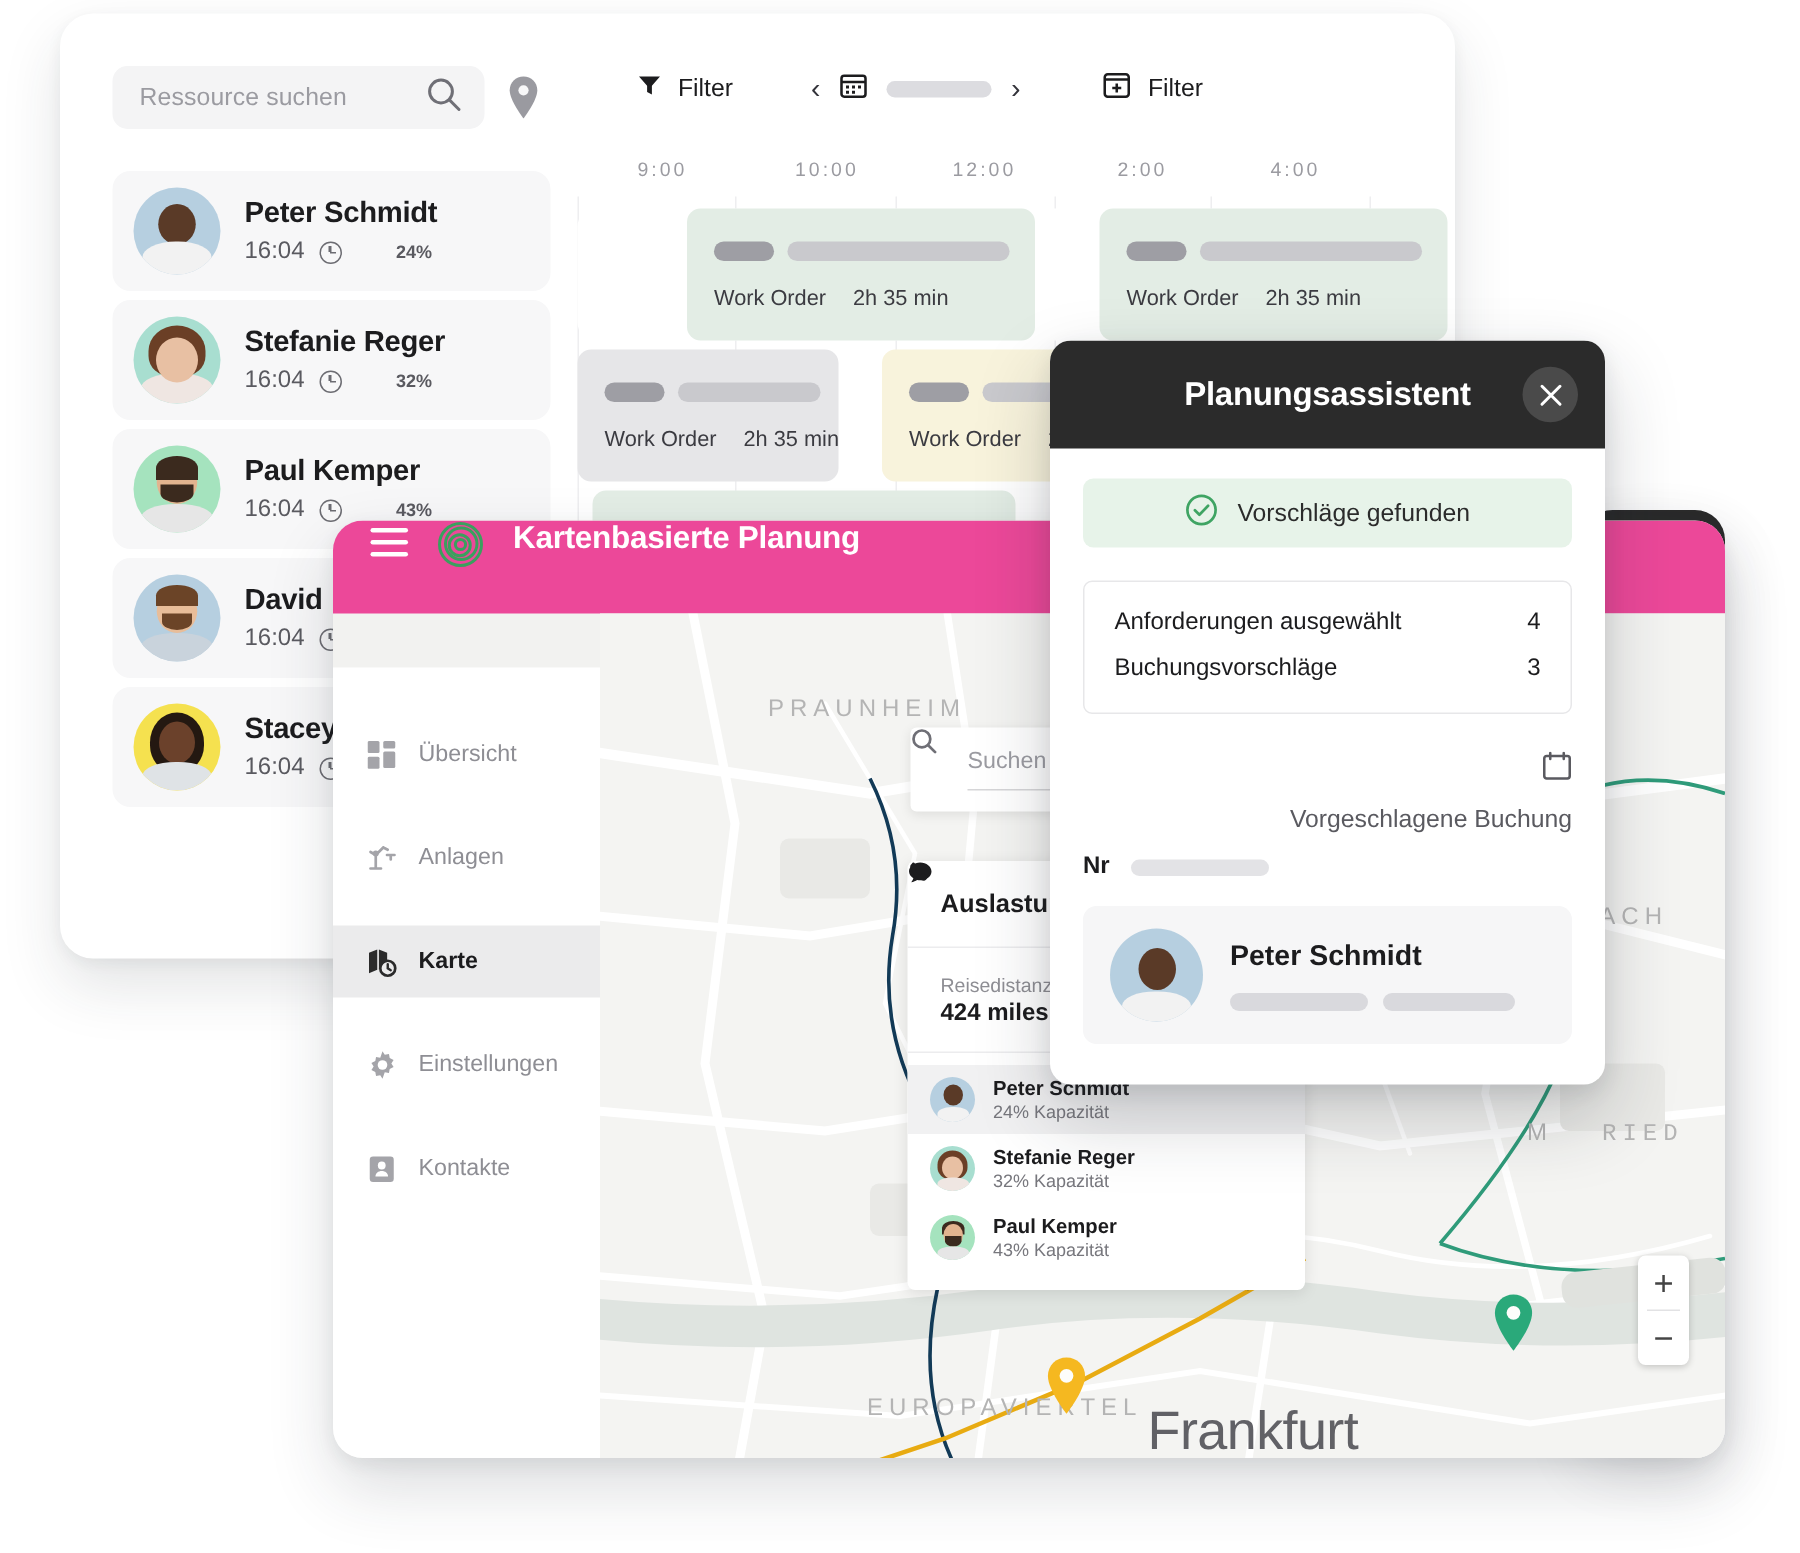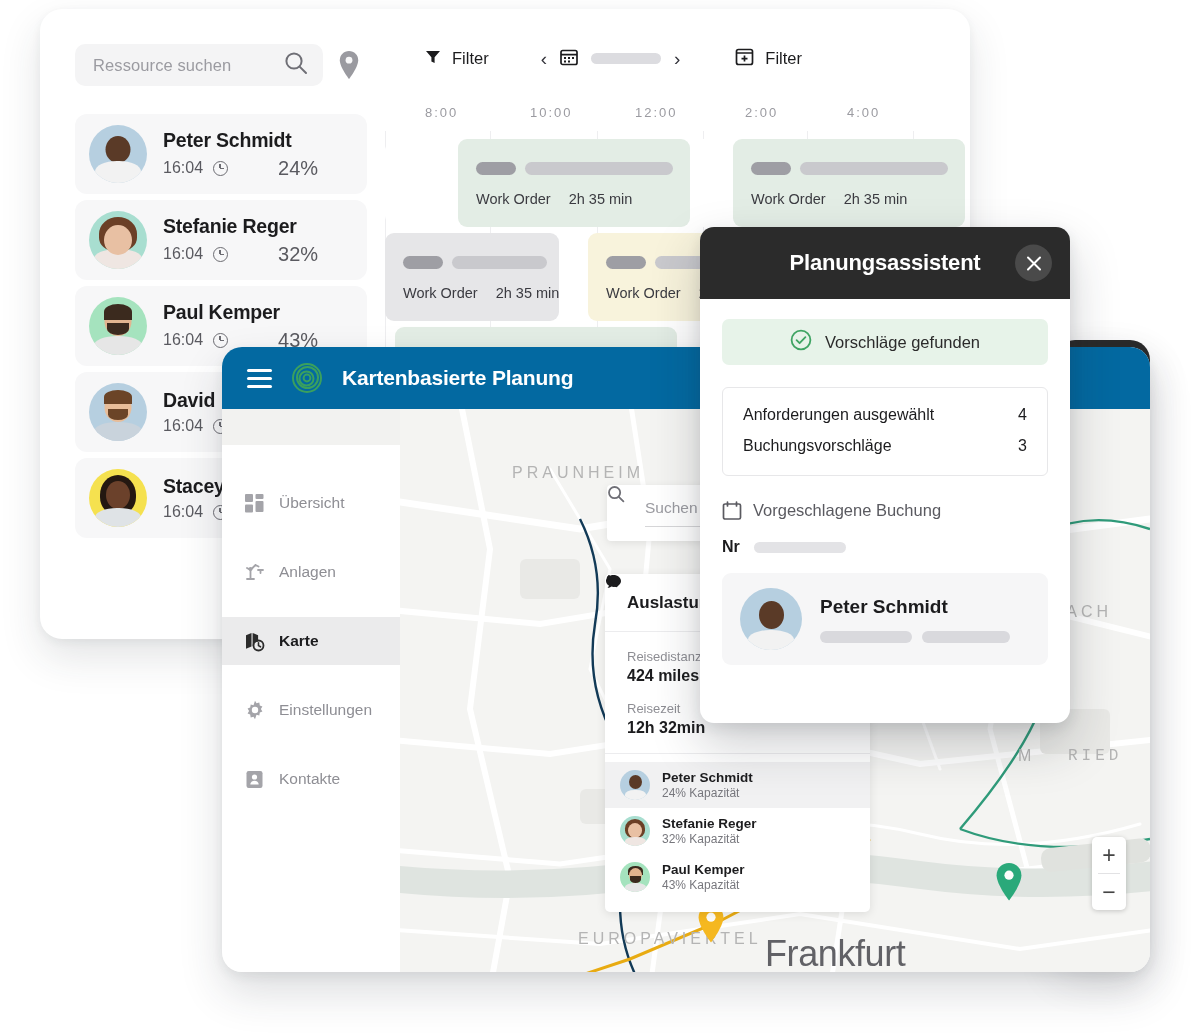--- a/index.html
+++ b/index.html
@@ -35,21 +35,21 @@
     width: 292px; height: 80px; background: #f7f7f8; border-radius: 12px;
     display: flex; align-items: center; gap: 16px; padding-left: 14px;
     margin-bottom: 6px;
   }
   .avatar { width: 58px; height: 58px; border-radius: 50%; overflow: hidden; position: relative; flex: 0 0 auto; }
   .avatar .head { position:absolute; left:50%; transform:translateX(-50%); border-radius:50%; }
   .avatar .body { position:absolute; left:50%; transform:translateX(-50%); border-radius:48% 48% 0 0; }
   .rname { font-size: 19.5px; font-weight: 700; color: #1c1c1e; letter-spacing:-.2px; }
   .rmeta { display: flex; align-items: center; gap: 10px; margin-top: 5px; }
   .rmeta .t { font-size: 16px; color: #5a5a60; }
-  .rmeta .p { font-size: 20px; color: #5a5a60; margin-left: 40px; }
+  .rmeta .p { font-size: 12px; color: #5a5a60; margin-left: 26px; font-weight: bold; }
   .clock { width: 15px; height: 15px; border: 1.6px solid #6c6c72; border-radius: 50%; position: relative; }
   .clock:before { content:""; position:absolute; left:5.3px; top:2.4px; width:1.4px; height:4.6px; background:#6c6c72; }
   .clock:after { content:""; position:absolute; left:6.2px; top:6.3px; width:3.6px; height:1.4px; background:#6c6c72; }
 
   
   .sch-right { position: absolute; left: 345px; top: 0; right: 0; bottom: 0; }
   .toolbar { display: flex; align-items: center; gap: 0; padding: 38px 0 0 40px; }
   .tb-item { display: flex; align-items: center; gap: 11px; font-size: 16.5px; color: #1c1c1e; }
   .nav-group { display: flex; align-items: center; gap: 13px; margin-left: 52px; }
   .chev { font-size: 19px; color: #33333a; line-height: 1; cursor: default; }
@@ -70,21 +70,21 @@
   .rowbg { position:absolute; left:0; right:0; background:#fff; border-radius:12px; }
 
   
   .mapapp {
     position: absolute; left: 222px; top: 347px;
     width: 928px; height: 625px;
     border-radius: 20px; overflow: hidden; background: #f2f2f0;
     box-shadow: 0 20px 44px rgba(40,45,55,.16), 0 4px 12px rgba(40,45,55,.08);
   }
   .apphdr {
-    height: 62px; background: #0369a1; display: flex; align-items: center;
+    height: 62px; background: #ec4899; display: flex; align-items: flex-start;
     padding-left: 25px; gap: 19px;
   }
   .burger { width: 25px; }
   .burger i { display: block; height: 3px; background: #fff; border-radius: 2px; margin: 5px 0; }
   .applogo { width: 32px; height: 32px; }
   .apptitle { color: #fff; font-size: 21px; font-weight: 700; letter-spacing: -.2px; }
 
   .appnav { position: absolute; left: 0; top: 62px; width: 178px; bottom: 0; background: #fff; padding-top: 34px; margin-top: 36px; }
   .navitem { display: flex; align-items: center; gap: 14px; height: 48px; padding-left: 22px; color: #8e8e94; font-size: 15.5px; }
   .navitem.active { background: #ebebec; color: #1c1c1e; font-weight: 700; }
@@ -163,21 +163,21 @@
     justify-content: center; gap: 13px;
   }
   .banner span { font-size: 16.5px; color: #2b2b2b; }
   .pbox { margin-top: 22px; border: 1px solid #e7e7e9; border-radius: 6px; padding: 18px 20px 20px; }
   .prow { display: flex; justify-content: space-between; align-items: center; font-size: 16px; color: #1c1c1e; }
   .prow + .prow { margin-top: 13px; }
   .pactions { display: flex; align-items: center; justify-content: space-between; margin-top: 22px; }
   .vdetails { font-size: 16px; font-weight: 700; color: #4aa96c; }
   .btn-book { background: #4fb172; color: #fff; font-size: 16px; font-weight: 700; border: none;
               border-radius: 6px; padding: 13px 21px; font-family: inherit; }
-  .pl-sub { display: flex; align-items: flex-start; gap: 11px; margin-top: 25px; }
+  .pl-sub { display: flex; align-items: flex-end; gap: 11px; margin-top: 25px; flex-direction: column; }
   .pl-sub span { font-size: 16.5px; color: #5a5a60; }
   .nrrow { display:flex; align-items:center; gap: 14px; margin-top: 13px; }
   .nrrow b { font-size: 16px; color: #1c1c1e; }
   .nrrow .sk { width: 92px; height: 11px; border-radius: 6px; background: #e3e3e6; }
   .pcard { margin-top: 17px; background: #f6f6f7; border-radius: 9px; padding: 15px 18px; display:flex; align-items:center; gap: 18px;}
   .pcard .pav { width: 62px; height: 62px; border-radius: 50%; overflow:hidden; position:relative; flex:0 0 auto;}
   .pcard .pn { font-size: 19px; font-weight: 700; color: #1c1c1e; }
   .pcard .sks { display:flex; gap: 10px; margin-top: 13px; }
   .pcard .sks i { display:block; height: 12px; border-radius: 6px; background: #d9d9dd; }
 </style>
@@ -320,21 +320,21 @@
                 <line x1="9.5" y1="8.6" x2="9.5" y2="14.6" stroke="#1c1c1e" stroke-width="1.7"></line>
                 <line x1="6.5" y1="11.6" x2="12.5" y2="11.6" stroke="#1c1c1e" stroke-width="1.7"></line>
               </svg>
           </span>
           <span>Filter</span>
         </div>
       </div>
 
       <div class="ganttwrap">
         <div class="timeaxis">
-          <span class="tick" style="left:40px">8:00</span>
+          <span class="tick" style="left:40px">9:00</span>
           <span class="tick" style="left:145px">10:00</span>
           <span class="tick" style="left:250px">12:00</span>
           <span class="tick" style="left:360px">2:00</span>
           <span class="tick" style="left:462px">4:00</span>
         </div>
 
         <div class="gridarea">
           <div class="vline" style="left:0px"></div>
           <div class="vline" style="left:105px"></div>
           <div class="vline" style="left:212px"></div>
@@ -555,24 +555,20 @@
               <i></i>
               <i></i>
               <i></i>
             </span>
         </div>
         <div class="aus-body">
           <div class="stat">
             <div class="stat-l">Reisedistanz</div>
             <div class="stat-v">424 miles</div>
           </div>
-          <div class="stat">
-            <div class="stat-l">Reisezeit</div>
-            <div class="stat-v">12h 32min</div>
-          </div>
         </div>
         <div style="padding:8px 0 12px;">
           <div class="techrow sel">
             <span class="tavatar" style="background:#b6cfe0">
               <span style="position:absolute;left:9px;top:5px;width:13px;height:14px;border-radius:50%;background:#5a3a27;display:block"></span>
               <span style="position:absolute;left:5px;bottom:0;width:21px;height:10px;border-radius:45% 45% 0 0;background:#f2f2f2;display:block"></span>
             </span>
             <span>
               <span class="tname" style="display:block">Peter Schmidt</span>
               <span class="tcap" style="display:block">24% Kapazität</span>

